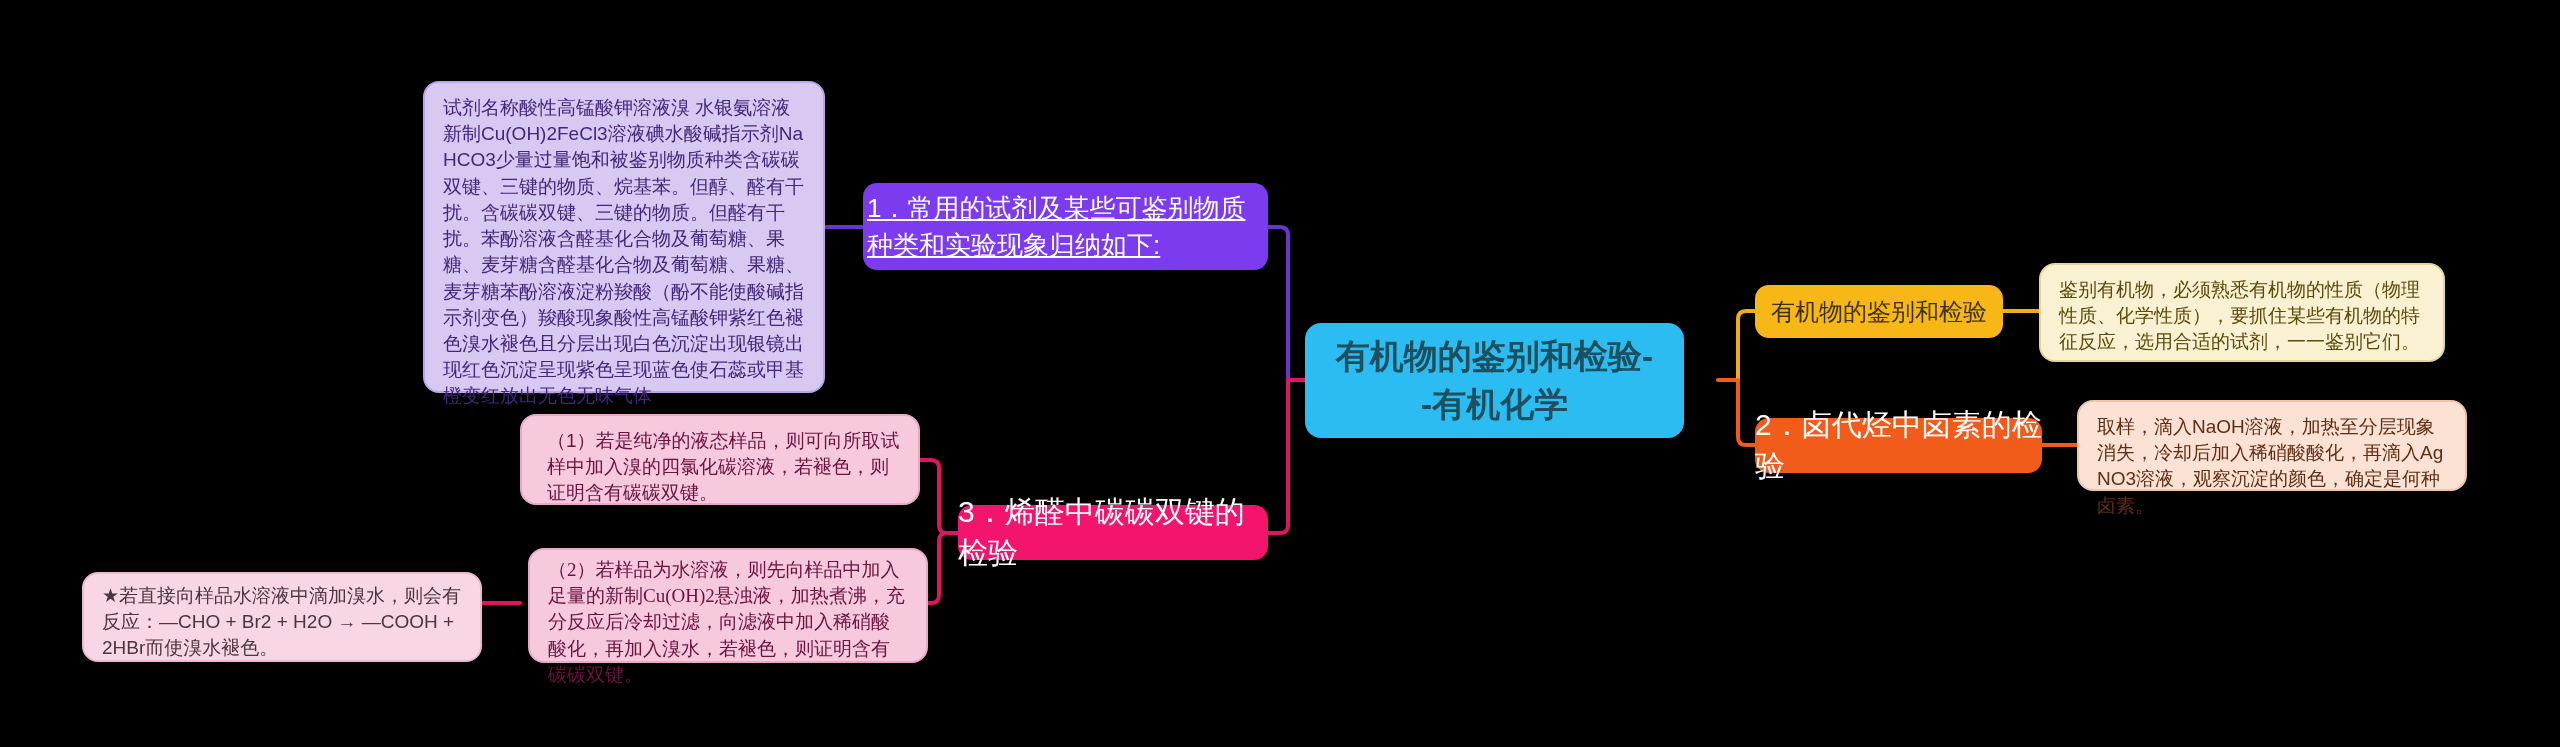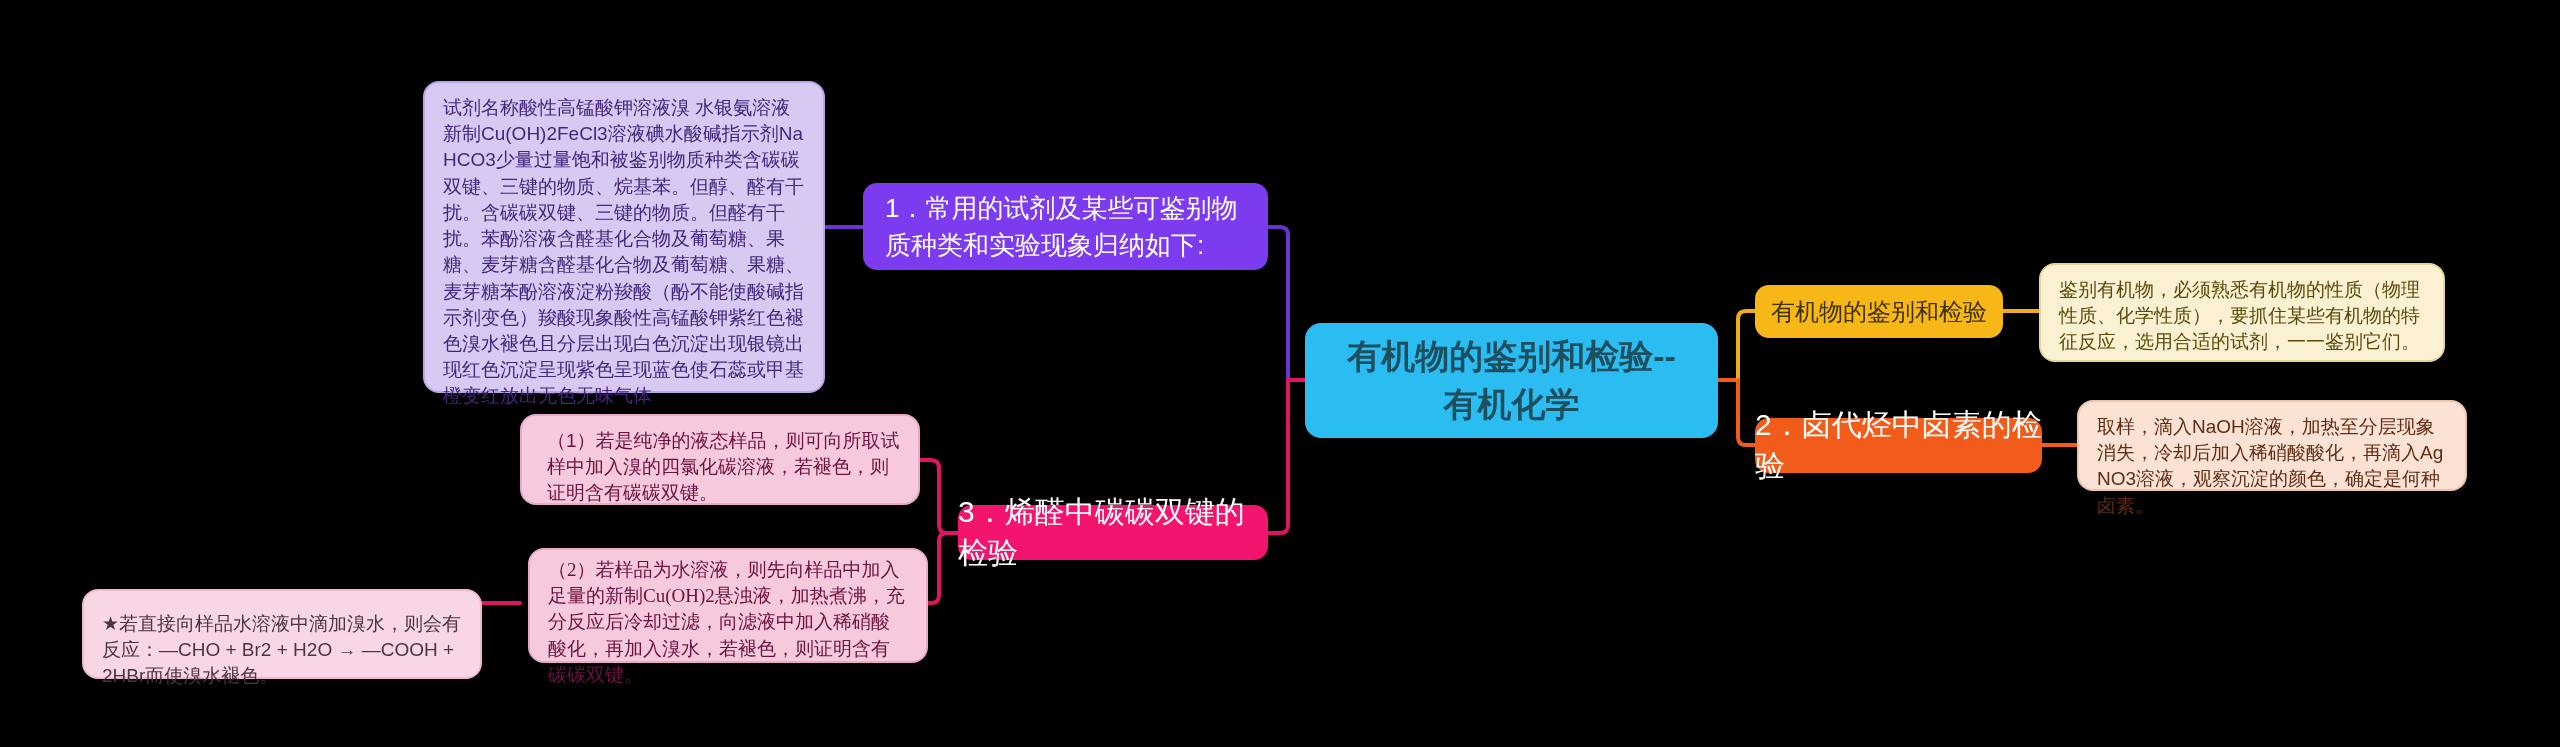--- a/index.html
+++ b/index.html
@@ -23,21 +23,21 @@
     border-radius:14px;word-break:break-all;
   }
   .node.root{
     background:var(--root-bg,#2bbcf2);color:var(--root-text,#1d4f5e);
     font-size:34px;line-height:1.4;font-weight:bold;
     text-align:center;padding:6px 28px;border-radius:16px;
   }
   .node.b1{
     background:var(--branch1-bg,#7c3bee);color:var(--branch1-text,#fff);
     font-size:26px;line-height:1.4;text-align:left;
-    justify-content:flex-start;padding:6px 22px;
+    justify-content:flex-start;padding:6px 4px;text-decoration:underline;
   }
   .node.b2{background:var(--branch2-bg,#f7b817);color:var(--branch2-text,#3f3200);font-size:24px;}
   .node.b3{background:var(--branch3-bg,#f25c1b);color:var(--branch3-text,#fff);font-size:30px;}
   .node.b4{background:var(--branch4-bg,#f3146e);color:var(--branch4-text,#fff);font-size:30px;}
 
   .note{
     position:absolute;box-sizing:border-box;
     border-radius:16px;font-size:19px;line-height:1.38;
     word-break:break-all;padding:12px 18px;
   }
@@ -60,35 +60,35 @@
     <path class="ln orange" d="M 1718 380 H 1738"></path>
     <path class="ln yellow" d="M 1738 380 V 319 Q 1738 311 1746 311 H 1755"></path>
     <path class="ln orange" d="M 1738 380 V 437 Q 1738 445 1746 445 H 1755"></path>
     <path class="ln yellow" d="M 2003 311 H 2039"></path>
     <path class="ln orange" d="M 2042 445 H 2077"></path>
     <path class="ln crimson" d="M 958 533 H 947 Q 939 533 939 525 V 468 Q 939 460 931 460 H 920"></path>
     <path class="ln crimson" d="M 958 533 H 947 Q 939 533 939 541 V 595 Q 939 603 931 603 H 920"></path>
     <path class="ln crimson" d="M 482 603 H 520"></path>
   </svg>
 
-  <div class="node root" style="left:1305px;top:323px;width:413px;height:115px;">有机物的鉴别和检验--有机化学</div>
+  <div class="node root" style="left:1305px;top:323px;width:379px;height:115px;">有机物的鉴别和检验--有机化学</div>
 
   <div class="node b1" style="left:863px;top:183px;width:405px;height:87px;">1．常用的试剂及某些可鉴别物质种类和实验现象归纳如下:</div>
 
   <div class="note lavender" style="left:423px;top:81px;width:402px;height:312px;">试剂名称酸性高锰酸钾溶液溴 水银氨溶液新制Cu(OH)2FeCl3溶液碘水酸碱指示剂NaHCO3少量过量饱和被鉴别物质种类含碳碳双键、三键的物质、烷基苯。但醇、醛有干扰。含碳碳双键、三键的物质。但醛有干扰。苯酚溶液含醛基化合物及葡萄糖、果糖、麦芽糖含醛基化合物及葡萄糖、果糖、麦芽糖苯酚溶液淀粉羧酸（酚不能使酸碱指示剂变色）羧酸现象酸性高锰酸钾紫红色褪色溴水褪色且分层出现白色沉淀出现银镜出现红色沉淀呈现紫色呈现蓝色使石蕊或甲基橙变红放出无色无味气体</div>
 
   <div class="node b2" style="left:1755px;top:285px;width:248px;height:53px;">有机物的鉴别和检验</div>
 
   <div class="note cream" style="left:2039px;top:263px;width:406px;height:99px;">鉴别有机物，必须熟悉有机物的性质（物理性质、化学性质），要抓住某些有机物的特征反应，选用合适的试剂，一一鉴别它们。</div>
 
   <div class="node b3" style="left:1755px;top:418px;width:287px;height:55px;">2．卤代烃中卤素的检验</div>
 
   <div class="note peach" style="left:2077px;top:400px;width:390px;height:91px;">取样，滴入NaOH溶液，加热至分层现象消失，冷却后加入稀硝酸酸化，再滴入AgNO3溶液，观察沉淀的颜色，确定是何种卤素。</div>
 
   <div class="node b4" style="left:958px;top:505px;width:310px;height:55px;">3．烯醛中碳碳双键的检验</div>
 
   <div class="note pinknote" style="left:520px;top:414px;width:400px;height:91px;padding-left:25px;">（1）若是纯净的液态样品，则可向所取试样中加入溴的四氯化碳溶液，若褪色，则证明含有碳碳双键。</div>
 
   <div class="note pinknote" style="left:528px;top:548px;width:400px;height:115px;padding-top:7px;font-family:Liberation Serif, serif;">（2）若样品为水溶液，则先向样品中加入足量的新制Cu(OH)2悬浊液，加热煮沸，充分反应后冷却过滤，向滤液中加入稀硝酸酸化，再加入溴水，若褪色，则证明含有碳碳双键。</div>
 
-  <div class="note starred" style="left:82px;top:589px;width:400px;height:90px;padding-top:20px;">★若直接向样品水溶液中滴加溴水，则会有反应：—CHO + Br2 + H2O → —COOH + 2HBr而使溴水褪色。</div>
+  <div class="note starred" style="left:82px;top:572px;width:400px;height:90px;padding-top:9px;">★若直接向样品水溶液中滴加溴水，则会有反应：—CHO + Br2 + H2O → —COOH + 2HBr而使溴水褪色。</div>
 
 </div>
 
 </body></html>

